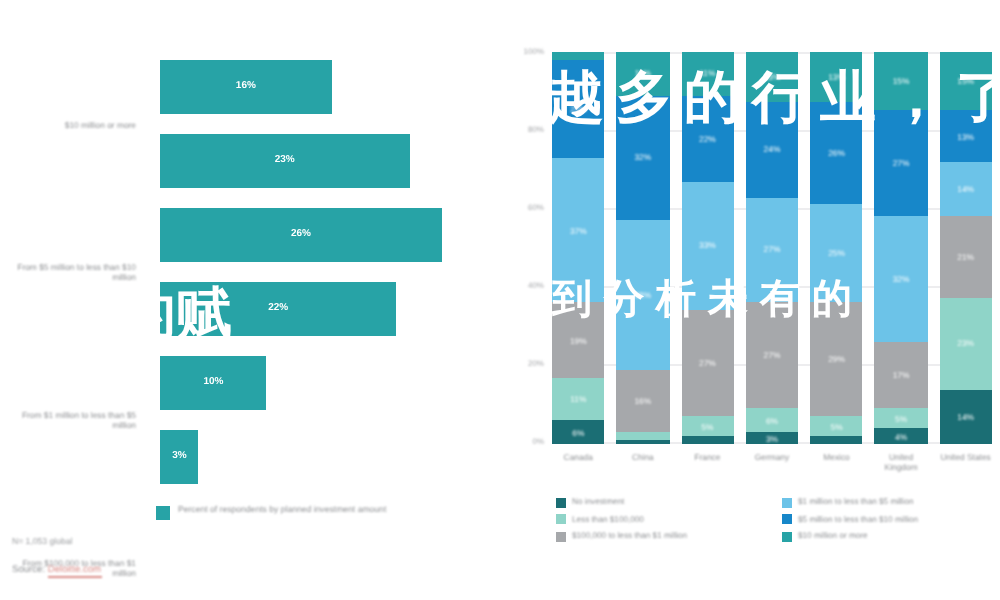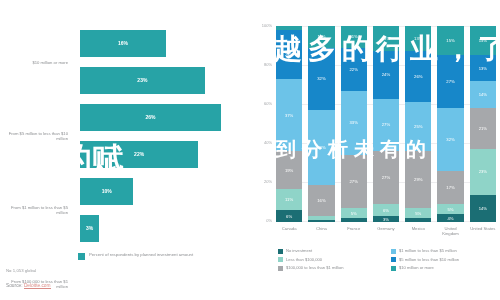--- a/index.html
+++ b/index.html
@@ -305,16 +305,16 @@
         </div>
         <div class="li">
           <div class="sw" style="background: rgb(39, 163, 166);"></div>
           <div class="lt">$10 million or more</div>
         </div>
       </div>
   </div>
 
   <span class="cn" style="left:24px;top:32px;font-size:21px;">的时</span>
   <span class="cn" style="left:274px;top:30px;font-size:28px;letter-spacing:6px;">越多的行业，了</span>
-  <span class="cn" style="left:60px;top:138px;font-size:32px;">的赋</span>
+  <span class="cn" style="left:60px;top:138px;font-size:28px;">的赋</span>
   <span class="cn" style="left:276px;top:136px;font-size:20px;letter-spacing:6px;">到分析未有的</span>
 
 </div>
 
 </body></html>

